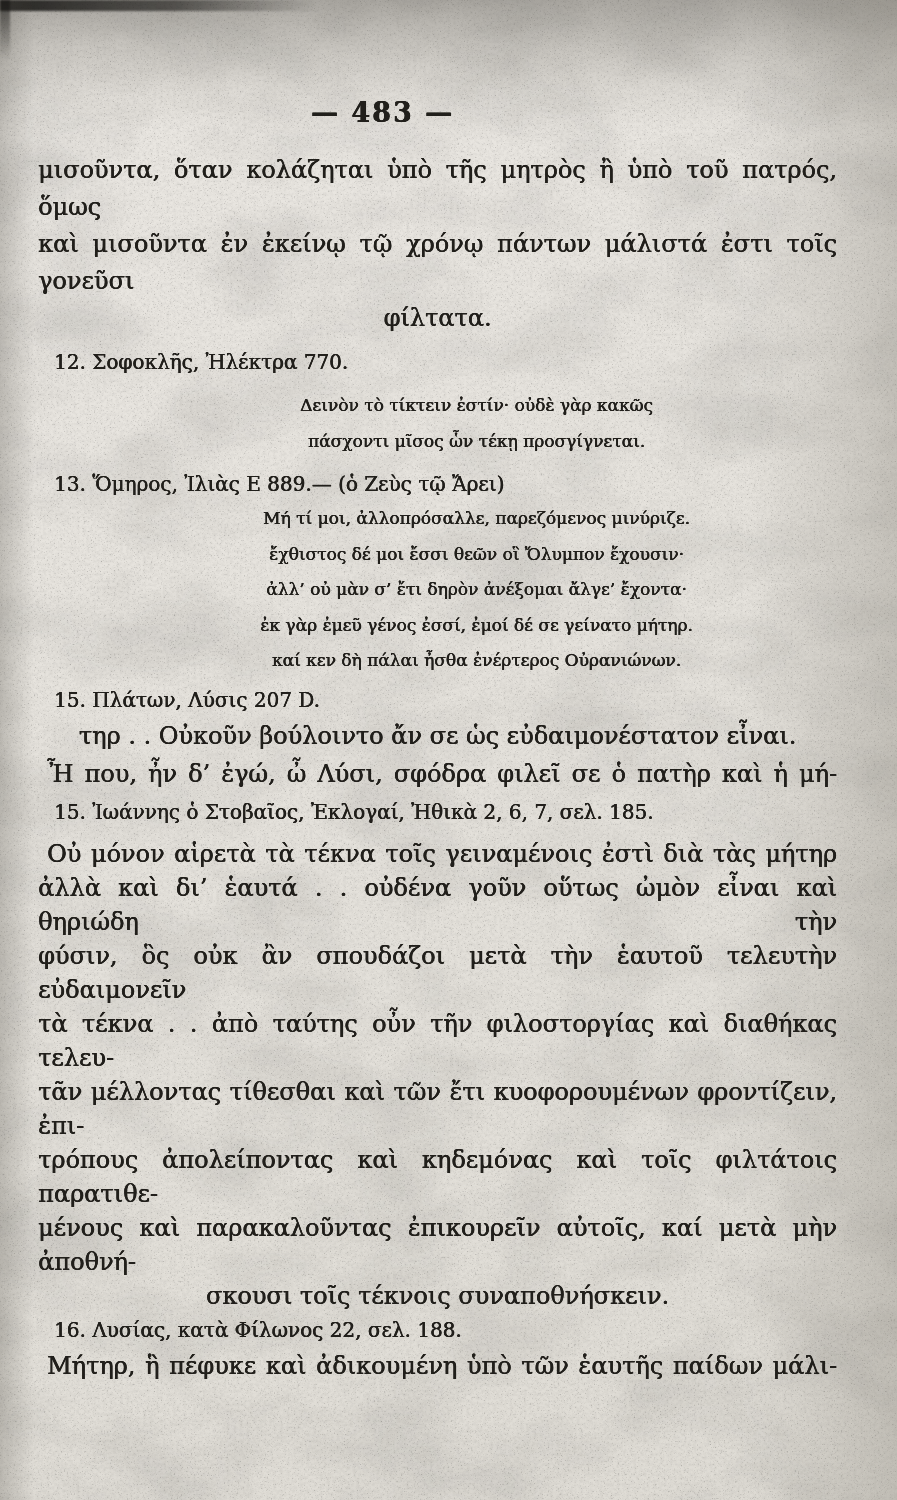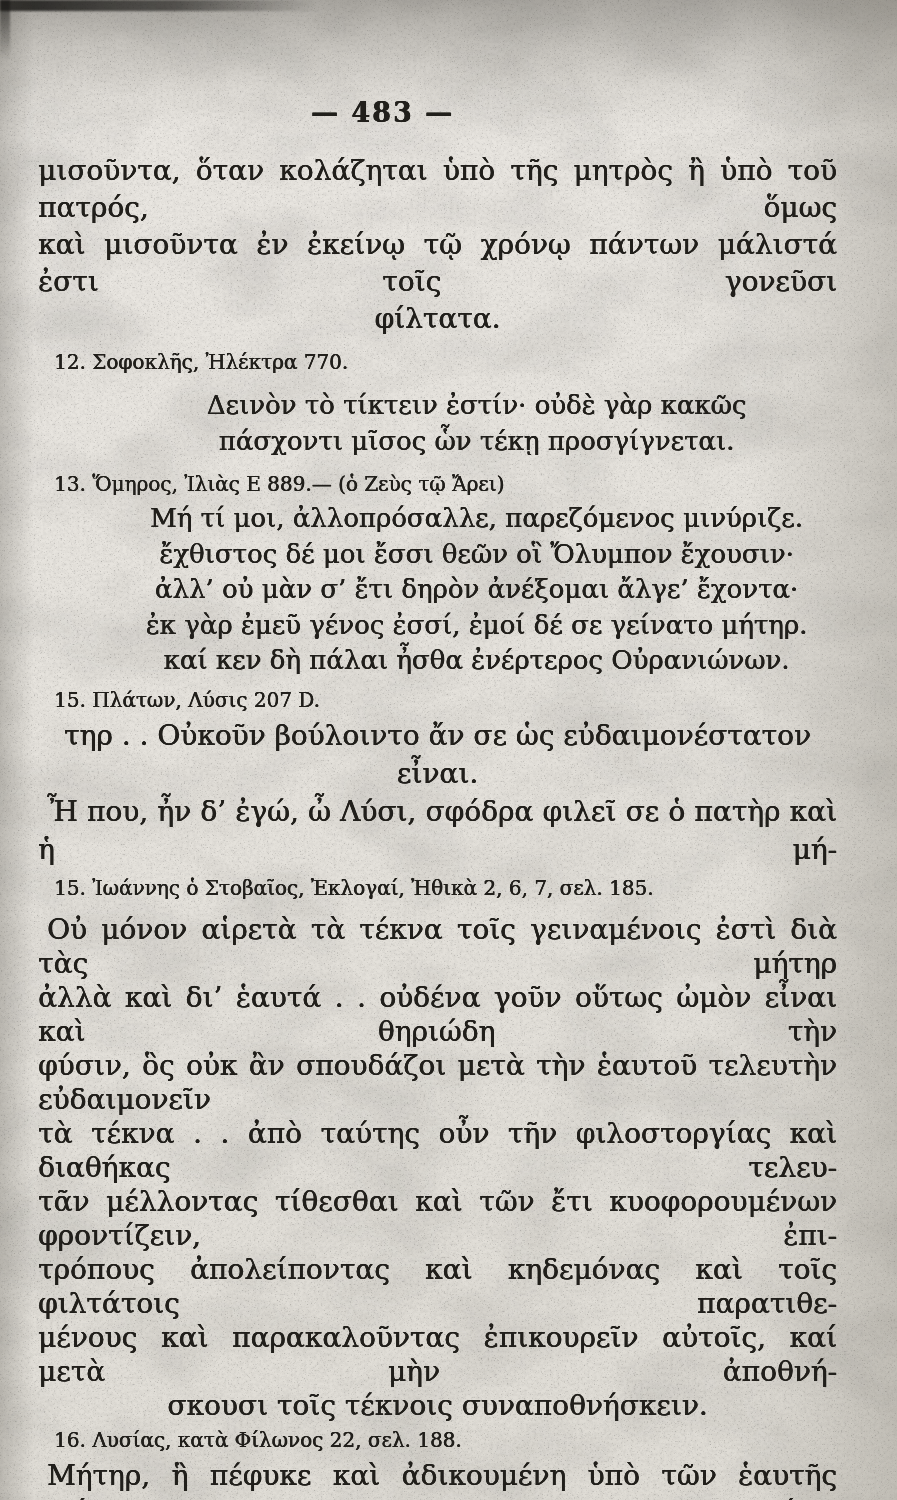--- a/index.html
+++ b/index.html
@@ -54,39 +54,39 @@
     text-shadow: 0.4px 0 0 currentColor, 0 0.3px 0 currentColor;
   }
   .pageno {
     text-align: center;
     transform: translateX(-55px);
     font-size: 27px;
     line-height: 34px;
     font-weight: bold;
     letter-spacing: 2px;
   }
-  .para { font-size: 28px; }
+  .para { font-size: 24px; }
   .intro { margin-top: 22px; line-height: 37px; }
   .line { white-space: normal; }
   .j { text-align: justify; text-align-last: justify; }
   .p { text-align: center; }
   .heading {
     font-size: 20px;
     line-height: 34px;
     padding-left: 16px;
     white-space: nowrap;
   }
   .h12 { margin-top: 8px; }
   .h13 { margin-top: 8px; }
   .h15a { margin-top: 4px; }
   .h15b { margin-top: 2px; }
   .h16 { margin-top: 0px; }
   .verse {
     margin-left: 78px;
-    font-size: 26px;
+    font-size: 17px;
   }
   .verse1 { margin-top: 8px; line-height: 36px; }
   .verse2 { line-height: 35.5px; }
   .body1 { margin-top: 0px; line-height: 38px; }   
   .body2 { margin-top: 8px; line-height: 34px; }   
   .body3 { margin-top: 1px; line-height: 36px; }   
   .fl-indent { text-indent: 9px; }
 </style>
 </head>
 <body>

